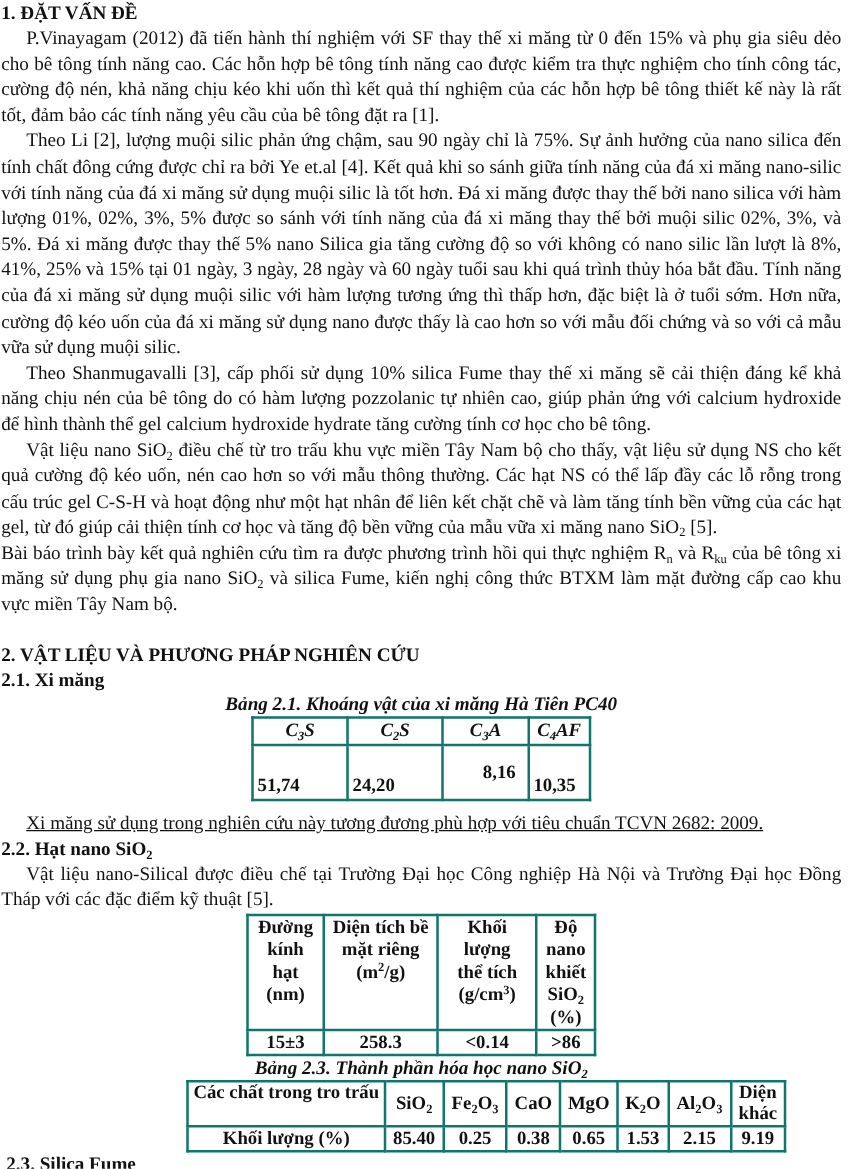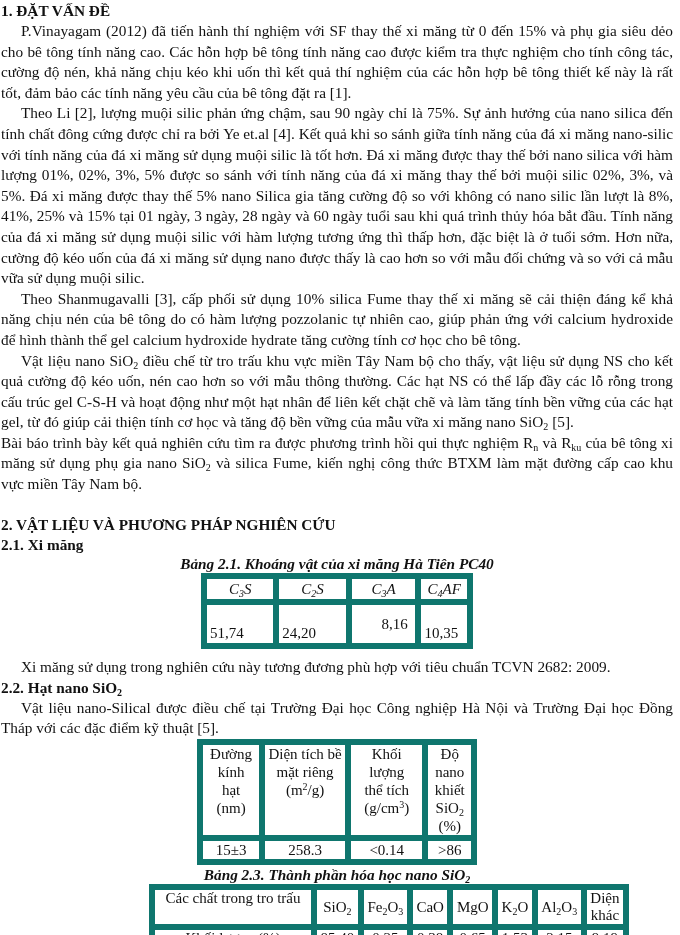--- a/index.html
+++ b/index.html
@@ -4,21 +4,21 @@
 <style>
   html, body { margin: 0; padding: 0; background: #ffffff; }
   body { width: 680px; height: 935px; overflow: hidden; position: relative;
          font-family: "Liberation Serif", "DejaVu Serif", serif; color: #111; font-size: 15.3px; line-height: 20.6px; }
   .page { position: absolute; left: 0; top: 0; width: 672px; padding-left: 1px; }
   h1, h2, h3 { margin: 0; font-weight: bold; font-size: 15.3px; line-height: 20px; }
   .p { text-align: justify; margin: 0; }
   .ind { text-indent: 20px; }
   .cap { text-align: center; font-weight: bold; font-style: italic; font-size: 15.3px; line-height: 18px; margin: 0; }
   table { border-collapse: collapse; margin: 0 auto; }
-  td { border: 6px solid #0f766e; padding: 0 3px; font-size: 15px; }
+  td { border: 2px solid #0f766e; padding: 0 3px; font-size: 15px; font-weight: bold; }
   .t1 td { text-align: left; vertical-align: bottom; }
   .t1 .hd td { text-align: center; font-style: italic; height: 19px; vertical-align: middle; }
   .t2 td { text-align: center; vertical-align: top; line-height: 18px; }
   .t3 td { text-align: center; vertical-align: middle; line-height: 17px; padding: 0 3px; }
   sub { font-size: 10px; vertical-align: -3px; line-height: 0; }
   sup { font-size: 10px; vertical-align: 5px; line-height: 0; }
 </style>
 </head>
 <body>
 
@@ -43,21 +43,21 @@
       <td style="width:42px"><span>C</span><sub>4</sub><span>AF</span></td>
     </tr>
     <tr style="height:44px;">
       <td>51,74</td>
       <td>24,20</td>
       <td style="vertical-align:middle;text-align:center;padding-left:25px;">8,16</td>
       <td>10,35</td>
     </tr>
   </tbody>
     </table>
-  <p class="p ind" style="margin-top:8px;">Xi măng sử dụng trong nghiên cứu này tương đương phù hợp với tiêu chuẩn TCVN 2682: 2009.</p>
+  <p class="p ind" style="margin-top:8px;text-decoration:underline;">Xi măng sử dụng trong nghiên cứu này tương đương phù hợp với tiêu chuẩn TCVN 2682: 2009.</p>
 
   <h3><span>2.2. Hạt nano SiO</span><sub>2</sub></h3>
   <p class="p ind">Vật liệu nano-Silical được điều chế tại Trường Đại học Công nghiệp Hà Nội và Trường Đại học Đồng Tháp với các đặc điểm kỹ thuật [5].</p>
 
   <table class="t2" style="width:280px;">
     <tbody>
         <tr>
       <td style="width:52px">
         <div>Đường</div>
             <div>kính</div>

